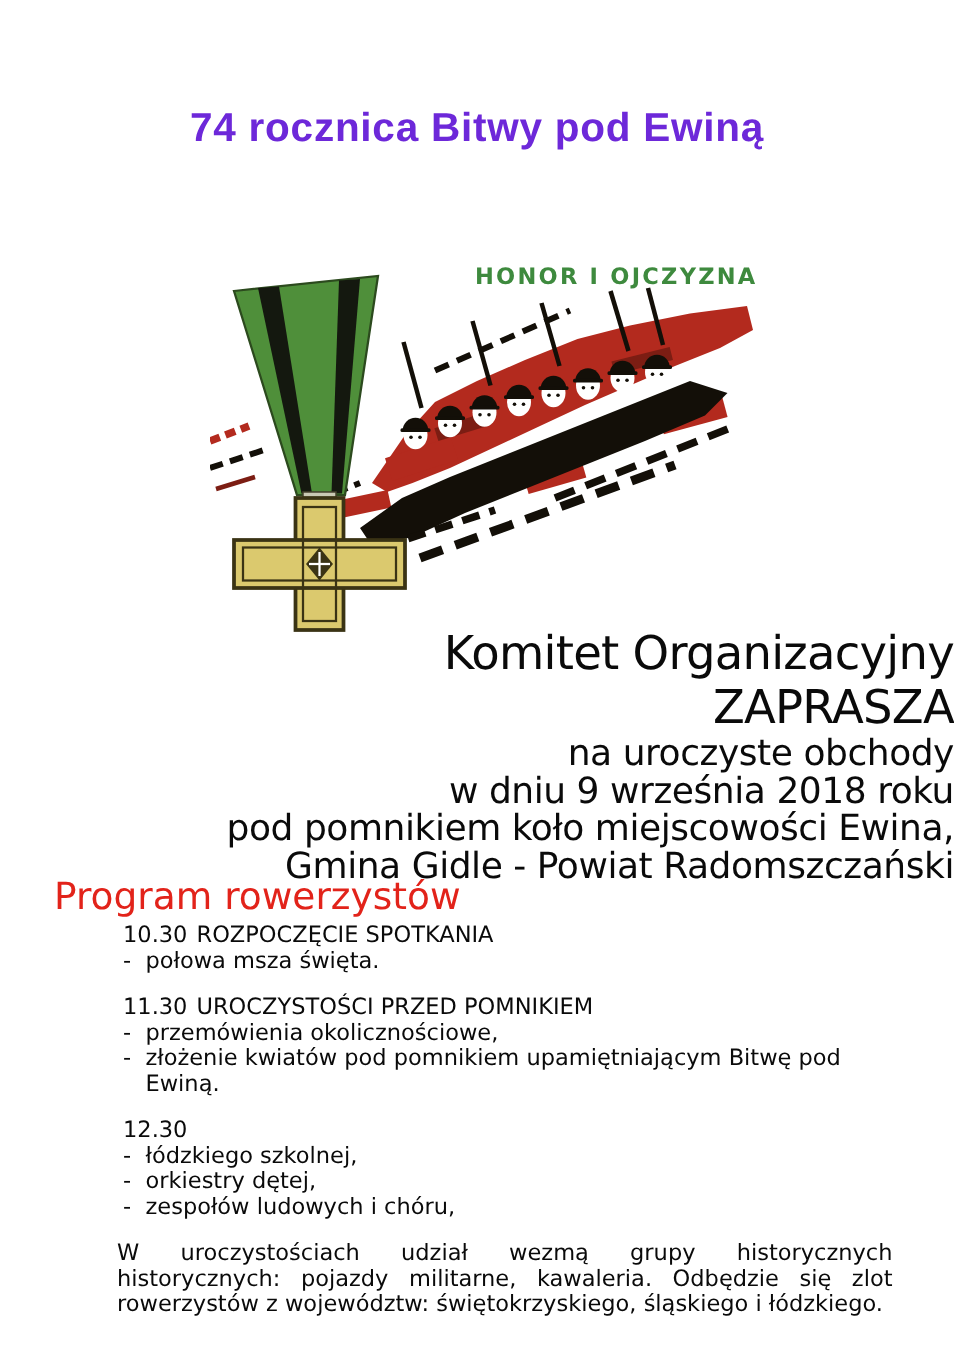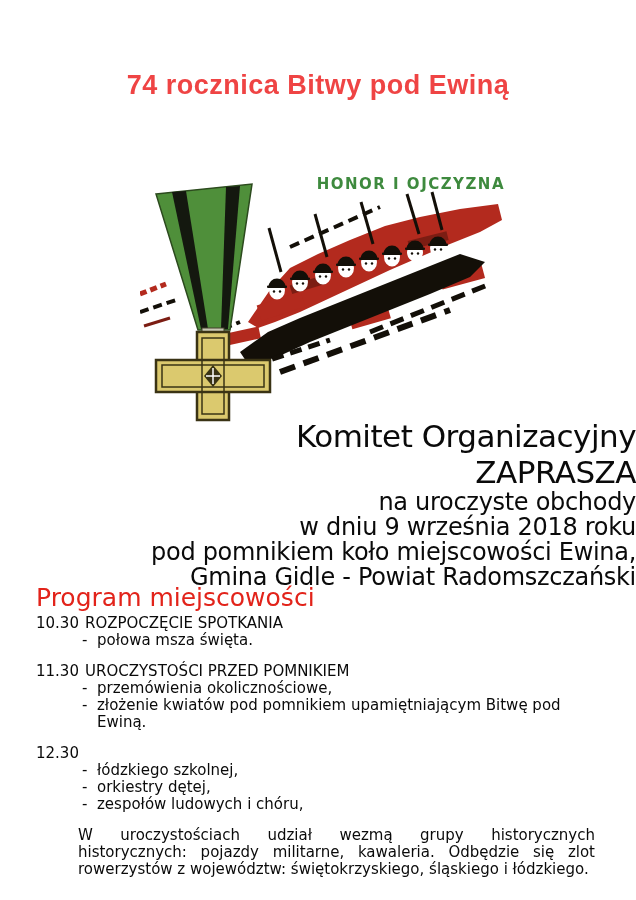--- a/index.html
+++ b/index.html
@@ -4,39 +4,39 @@
 <style>
   html,body { margin:0; padding:0; }
   body {
     width:636px; height:900px; position:relative; overflow:hidden;
     background:#ffffff; color:#111;
     font-family:"DejaVu Sans", sans-serif;
   }
   .title {
     position:absolute; top:70px; left:0; width:636px;
     text-align:center; font-family:"Liberation Sans", sans-serif;
-    font-weight:bold; font-size:27px; letter-spacing:0.5px; color:#ef4444;
+    font-weight:bold; font-size:27px; letter-spacing:0.5px; color:#6d28d9;
   }
   .emblem { position:absolute; left:140px; top:162px; width:372px; height:266px; }
   .invite {
     position:absolute; top:418px; left:0; width:636px; text-align:right; color:#0a0a0a;
   }
   .invite .big { font-size:31px; line-height:36px; letter-spacing:-0.5px; }
   .invite .med { font-size:24px; line-height:25px; letter-spacing:-0.3px; }
   .program-heading {
     position:absolute; top:584px; left:36px;
     font-size:25px; line-height:28px; color:var(--program-heading, #e2231a);
   }
   .schedule {
     position:absolute; top:615px; left:36px; width:566px;
     font-size:15px; color:#0a0a0a;
   }
   .prog-item { margin-bottom:14px; }
   .prog-head { display:flex; line-height:17px; }
-  .prog-time { width:49px; flex:none; }
+  .prog-time { width:49px; flex:none;margin-left:46px; }
   .prog-detail { display:flex; padding-left:46px; line-height:17px; }
   .dash { width:15px; flex:none; }
   .note {
     margin-top:10px; margin-left:42px; width:517px;
     text-align:justify; line-height:17px;
   }
 </style>
 </head>
 <body>
 
@@ -154,21 +154,21 @@
 
 <div class="invite">
   <div class="big">Komitet Organizacyjny</div>
   <div class="big">ZAPRASZA</div>
   <div class="med">na uroczyste obchody</div>
   <div class="med">w dniu 9 września 2018 roku</div>
   <div class="med">pod pomnikiem koło miejscowości Ewina,</div>
   <div class="med">Gmina Gidle - Powiat Radomszczański</div>
 </div>
 
-<div class="program-heading">Program miejscowości</div>
+<div class="program-heading">Program rowerzystów</div>
 
 <div class="schedule">
 
   <div class="prog-item">
     <div class="prog-head">
       <span class="prog-time">10.30</span>
       <span class="prog-title">ROZPOCZĘCIE SPOTKANIA</span>
     </div>
     <div class="prog-detail">
       <span class="dash">-</span>

